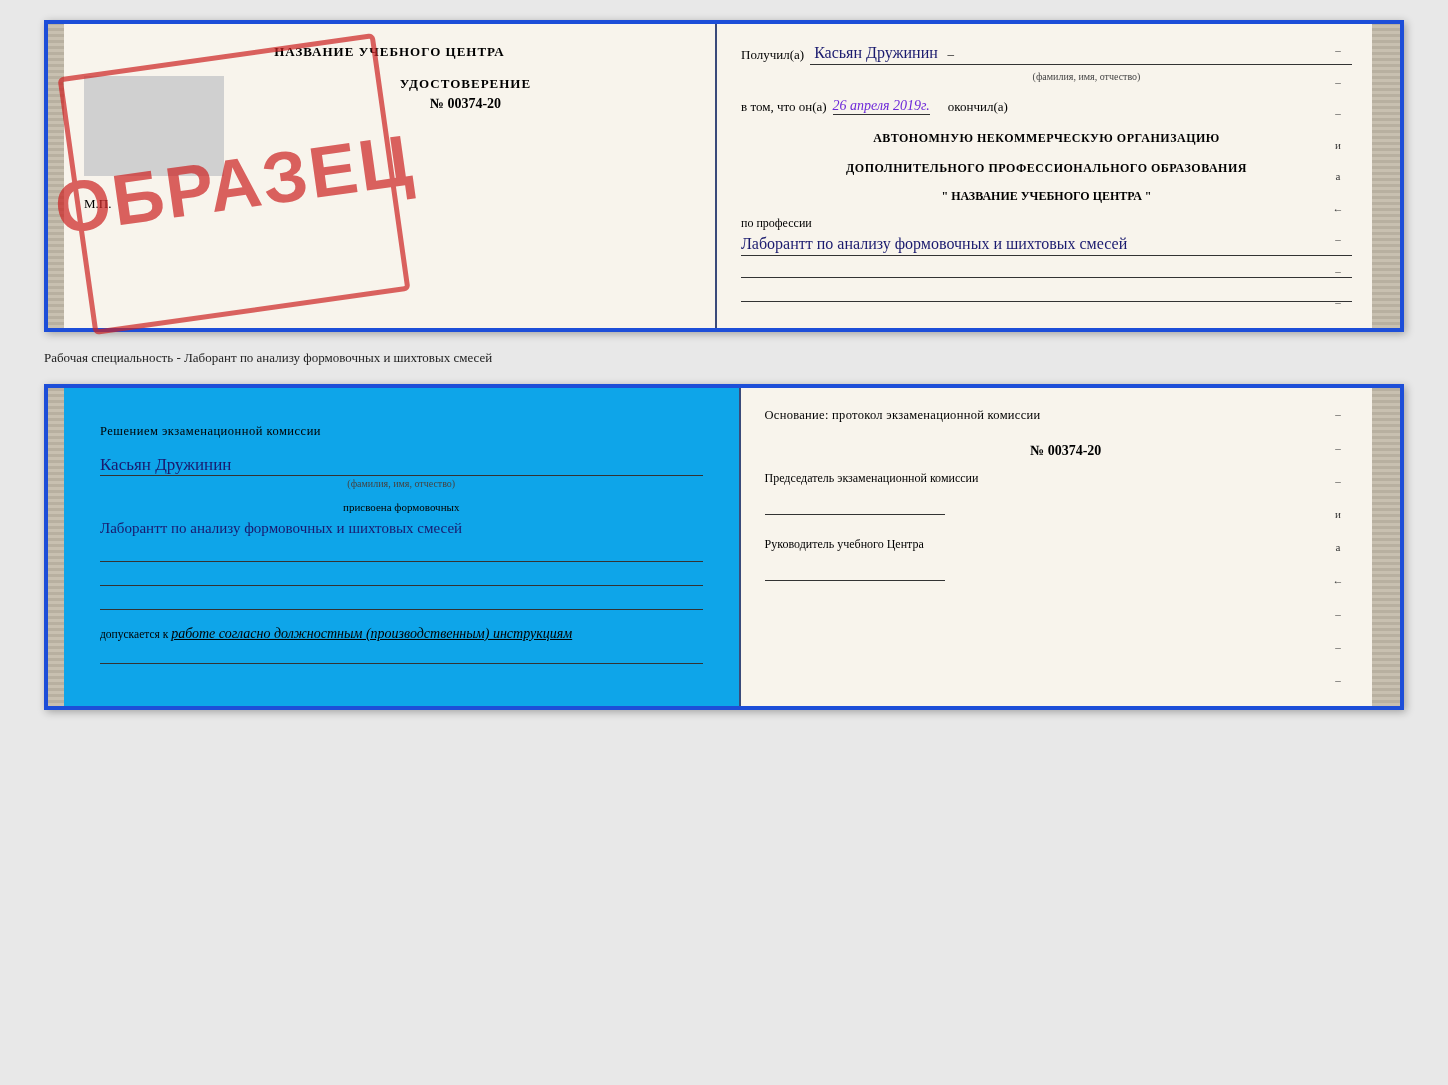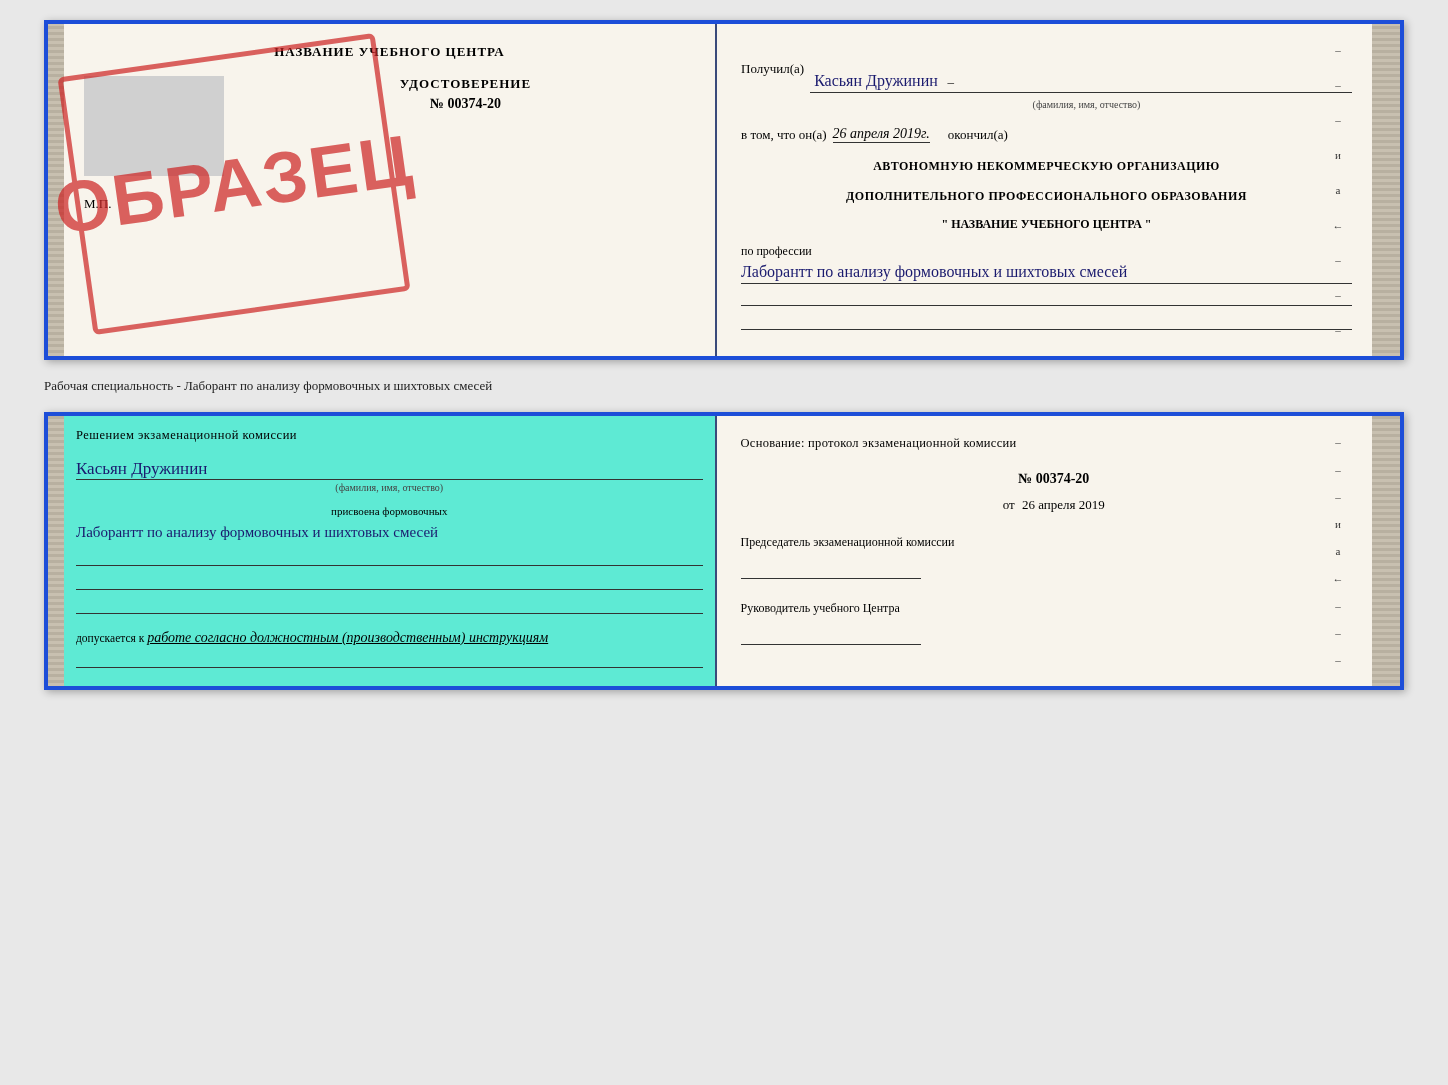--- a/index.html
+++ b/index.html
@@ -224,22 +224,22 @@
       color: #222;
       text-align: left;
       padding: 6px 0;
       width: 1360px;
     }
 
     
     .bottom-book-left {
       flex: 1;
       border-right: 2px solid #3a4a7a;
-      padding: 12px;
-      background: #5eead4;
+      padding: 36px;
+      background: #0ea5e9;
       position: relative;
     }
 
     .bottom-book-right {
       flex: 1;
       padding: 20px 5px 20px 24px;
       background: #f8f4ec;
       position: relative;
     }
 
@@ -355,30 +355,30 @@
 
     <div class="obrazets-stamp">
       <div class="obrazets-text">ОБРАЗЕЦ</div>
     </div>
   </div>
 
   <div class="book-right">
 
     <div class="right-line" style="margin-bottom:6px;">
       <span class="right-line-label">Получил(а)</span>
-      <span style="margin-left:6px; border-bottom:1px solid #333; flex:1; padding-bottom:2px;margin-top:28px;">
+      <span style="margin-left:6px; border-bottom:1px solid #333; flex:1; padding-bottom:2px;">
         <span class="right-line-handwritten">Касьян Дружинин</span>
         &nbsp;&nbsp;–
       </span>
     </div>
     <div style="text-align:center; font-size:10px; color:#444; margin-bottom:16px; margin-left:80px;">(фамилия, имя, отчество)</div>
 
     <div class="right-line" style="margin-bottom:14px;">
       <span class="right-line-label">в том, что он(а)</span>
-      <span class="date-line" style="margin-left:6px; font-family: 'Segoe Script', cursive; color: #000000; font-size:14px;">26 апреля 2019г.</span>
+      <span class="date-line" style="margin-left:6px; font-family: 'Segoe Script', cursive; color: #6d28d9; font-size:14px;">26 апреля 2019г.</span>
       <span style="margin-left:10px;" class="right-line-label">окончил(а)</span>
     </div>
 
     <div class="right-block-text">АВТОНОМНУЮ НЕКОММЕРЧЕСКУЮ ОРГАНИЗАЦИЮ</div>
     <div class="right-block-text">ДОПОЛНИТЕЛЬНОГО ПРОФЕССИОНАЛЬНОГО ОБРАЗОВАНИЯ</div>
     <div class="right-quotes">"   НАЗВАНИЕ УЧЕБНОГО ЦЕНТРА   "</div>
 
     <div class="profession-label">по профессии</div>
     <div class="profession-handwritten">Лаборантт по анализу формовочных и шихтовых смесей</div>
     <div class="profession-underline-blank"></div>
@@ -423,24 +423,20 @@
       <span class="allowed-italic">работе согласно должностным (производственным) инструкциям</span>
     </div>
     <div class="bottom-underline"></div>
   </div>
 
   <div class="bottom-book-right">
     <div class="basis-title">Основание: протокол экзаменационной  комиссии</div>
 
     <div class="protocol-number">№  00374-20</div>
 
-    <div class="protocol-date">
-      <span>от</span>
-      <span style="margin-left:4px;">26 апреля 2019</span>
-    </div>
 
     <div class="signature-block">
       <div>Председатель экзаменационной комиссии</div>
       <div class="signature-line"></div>
     </div>
 
     <div class="signature-block" style="margin-top:12px;">
       <div>Руководитель учебного Центра</div>
       <div class="signature-line"></div>
     </div>

